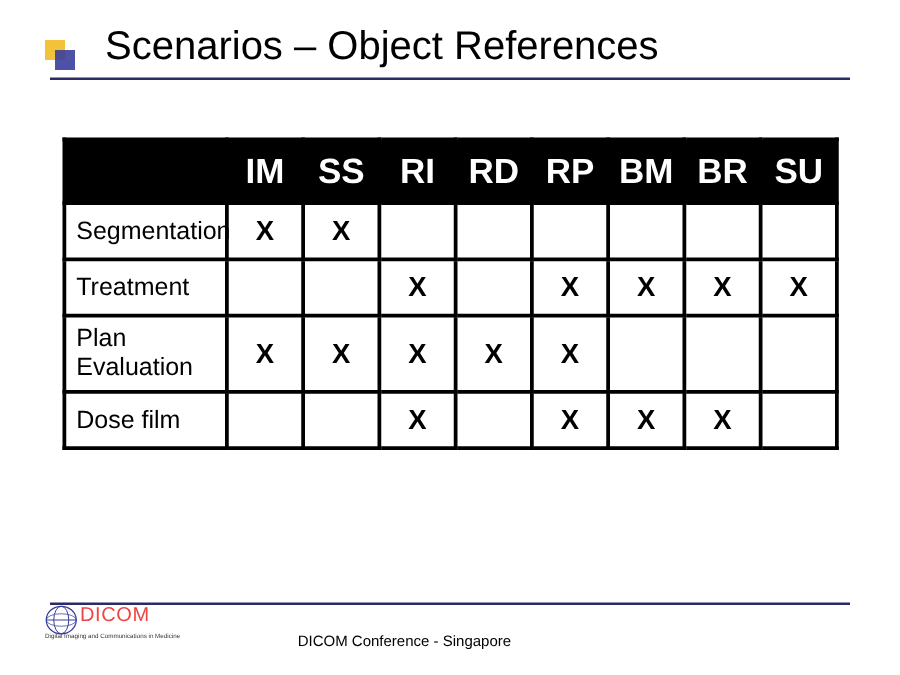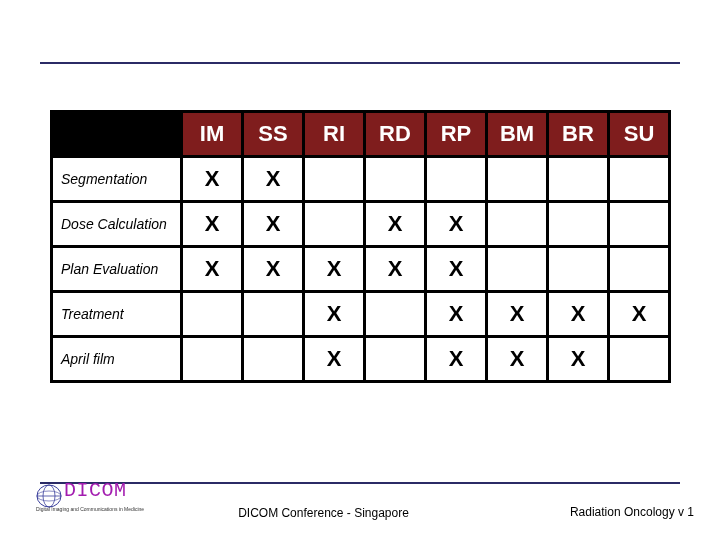--- a/index.html
+++ b/index.html
@@ -11,39 +11,46 @@
   .title-bullet .sq-y { position: absolute; left: 0; top: 0; width: 16px; height: 16px; background: #f2c23a; }
   .title-bullet .sq-b { position: absolute; left: 8px; top: 8px; width: 16px; height: 16px; background: #3a3f9c; opacity: 0.9; }
   .title-text { position: absolute; left: 54px; top: 8px; font-size: 32px; font-weight: 400; font-family: "Verdana", Arial, sans-serif; color: #000; }
   .title-rule { position: absolute; left: 40px; top: 62px; width: 640px; height: 2px; background: #2b2b66; }
 
   .table-wrap { position: absolute; left: 50px; top: 110px; width: 620px; }
   table { border-collapse: collapse; width: 100%; table-layout: fixed; }
   col.rowhdr { width: 130px; }
   col.c { width: 61px; }
   th, td { border: 3px solid #000; text-align: center; vertical-align: middle; }
-  th.colhdr { background: #7f1d1d; color: #fff; font-weight: 700; font-size: 22px; padding: 8px 0; }
+  th.colhdr { background: #000000; color: #fff; font-weight: 700; font-size: 28px; padding: 8px 0; }
   th.corner { background: #000; border: 3px solid #000; }
-  td.rowhdr { font-family: "Tahoma", Arial, sans-serif; font-size: 14px; text-align: left; padding: 6px 8px; font-weight: 400; line-height: 1.15; font-style: italic; }
+  td.rowhdr { font-family: "Tahoma", Arial, sans-serif; font-size: 20px; text-align: left; padding: 6px 8px; font-weight: 400; line-height: 1.15; }
   td.mark { font-family: "Tahoma", Arial, sans-serif; font-size: 22px; font-weight: 700; padding: 8px 0; }
 
   .footer { position: absolute; left: 0; bottom: 14px; width: 720px; }
   .footer-rule { position: absolute; left: 40px; bottom: 56px; width: 640px; height: 2px; background: #2b2b66; }
   .logo { position: absolute; left: 34px; bottom: 18px; width: 110px; height: 28px; }
   .logo-globe { position: absolute; left: 2px; bottom: 0; width: 26px; height: 24px; }
-  .logo-text { position: absolute; left: 30px; bottom: 6px; font-family: Liberation Mono, monospace; font-size: 20px; color: #a21caf; letter-spacing: 0.5px; }
+  .logo-text { position: absolute; left: 30px; bottom: 6px; font-family: Liberation Sans, sans-serif; font-size: 16px; color: #ef4444; letter-spacing: 0.5px; }
   .logo-sub { position: absolute; left: 2px; bottom: -4px; font-size: 5px; color: #333; white-space: nowrap; }
   .foot-center { position: absolute; left: 0; bottom: 6px; width: 647px; text-align: center; font-size: 12px; color: #000; line-height: 1.2; margin-top: 44px; }
   .foot-right { position: absolute; right: 26px; bottom: 6px; text-align: right; font-size: 12px; color: #000; line-height: 1.25; }
 </style>
 </head>
 <body>
 
 <div class="slide">
 
+  <div class="title-wrap">
+    <div class="title-bullet">
+      <div class="sq-y"></div>
+        <div class="sq-b"></div>
+    </div>
+    <div class="title-text">Scenarios – Object References</div>
+  </div>
   <div class="title-rule"></div>
 
   <div class="table-wrap">
     <table>
       <colgroup>
         <col class="rowhdr">
           <col class="c">
           <col class="c">
           <col class="c">
           <col class="c">
@@ -71,54 +78,43 @@
           <td class="mark">X</td>
           <td class="mark">X</td>
           <td class="mark"></td>
           <td class="mark"></td>
           <td class="mark"></td>
           <td class="mark"></td>
           <td class="mark"></td>
           <td class="mark"></td>
         </tr>
         <tr>
-          <td class="rowhdr">Dose Calculation</td>
-          <td class="mark">X</td>
+          <td class="rowhdr">Treatment</td>
+          <td class="mark"></td>
+          <td class="mark"></td>
           <td class="mark">X</td>
           <td class="mark"></td>
           <td class="mark">X</td>
           <td class="mark">X</td>
-          <td class="mark"></td>
-          <td class="mark"></td>
-          <td class="mark"></td>
+          <td class="mark">X</td>
+          <td class="mark">X</td>
         </tr>
         <tr>
           <td class="rowhdr">Plan Evaluation</td>
           <td class="mark">X</td>
           <td class="mark">X</td>
           <td class="mark">X</td>
           <td class="mark">X</td>
           <td class="mark">X</td>
           <td class="mark"></td>
           <td class="mark"></td>
           <td class="mark"></td>
         </tr>
         <tr>
-          <td class="rowhdr">Treatment</td>
-          <td class="mark"></td>
-          <td class="mark"></td>
-          <td class="mark">X</td>
-          <td class="mark"></td>
-          <td class="mark">X</td>
-          <td class="mark">X</td>
-          <td class="mark">X</td>
-          <td class="mark">X</td>
-        </tr>
-        <tr>
-          <td class="rowhdr">April film</td>
+          <td class="rowhdr">Dose film</td>
           <td class="mark"></td>
           <td class="mark"></td>
           <td class="mark">X</td>
           <td class="mark"></td>
           <td class="mark">X</td>
           <td class="mark">X</td>
           <td class="mark">X</td>
           <td class="mark"></td>
         </tr>
       </tbody>
@@ -134,17 +130,16 @@
         <line x1="1" y1="12" x2="25" y2="12" stroke="#3a3f9c" stroke-width="0.8"></line>
         <ellipse cx="13" cy="12" rx="12" ry="5" fill="none" stroke="#3a3f9c" stroke-width="0.6"></ellipse>
       </svg>
       <span class="logo-text">DICOM</span>
       <span class="logo-sub">Digital Imaging and Communications in Medicine</span>
     </div>
     <div class="foot-center">
       <div>DICOM Conference - Singapore</div>
     </div>
     <div class="foot-right">
-      <div>Radiation Oncology   v 1</div>
     </div>
   </div>
 
 </div>
 
 </body></html>

